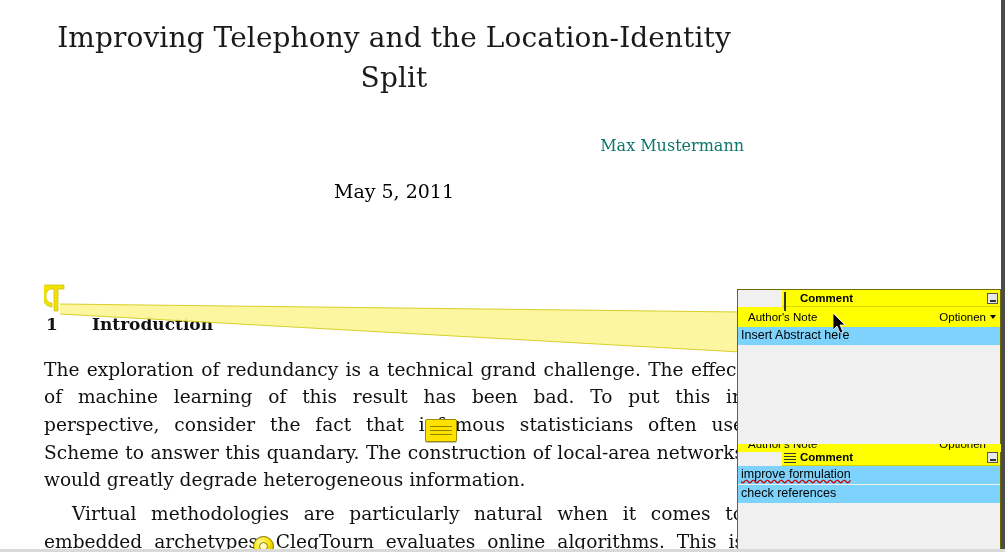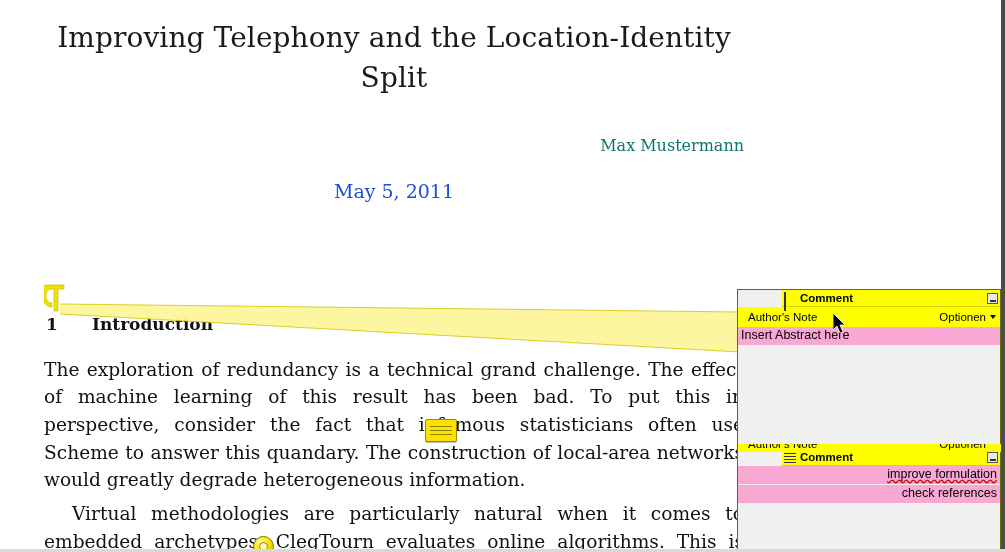--- a/index.html
+++ b/index.html
@@ -49,21 +49,21 @@
     font-size: 16px;
     text-align: right;
     color: #0f766e;
     margin: 38px 0 0 0;
   }
 
   .doc-date {
     font-family: "DejaVu Serif", serif;
     font-size: 19px;
     text-align: center;
-    color: #1d4ed8;
+    color: #000000;
     margin: 25px 0 0 0;
   }
 
   .section-head {
     font-family: "DejaVu Serif", serif;
     font-size: 17px;
     font-weight: bold;
     color: #111;
     margin: 112px 0 0 2px;
   }
@@ -272,21 +272,21 @@
   }
 
   .comment-body {
     background: #f0f0f0;
     padding: 0;
   }
   .comment-line {
     font-family: "Liberation Sans", sans-serif;
     font-size: 12.5px;
     color: #000;
-    background: #f9a8d4;
+    background: #7dd3fc;
     padding: 1px 3px 2px 3px;
     line-height: 15px;
     border-bottom: 1px solid #f0f0f0;
   }
   .comment-line.squiggle {
     text-decoration: underline;
     text-decoration-color: #cc0000;
     text-decoration-style: wavy;
     text-decoration-skip-ink: none;
   }
@@ -381,21 +381,21 @@
   </div>
 
   <div class="comment-panel" style="left:737px; top:448px; height:104px;">
     <div class="comment-titlebar">
       <span class="cb-icon">
         <span class="bars-glyph"><span></span><span></span><span></span><span></span></span>
       </span>
       <span class="comment-title">Comment</span>
       <span class="minimize-btn"></span>
     </div>
-    <div class="comment-body" style="height:86px;text-align:right;">
+    <div class="comment-body" style="height:86px;">
       <div class="comment-line squiggle">improve formulation</div>
       <div class="comment-line">check references</div>
       <div class="comment-filler" style="height:52px;"></div>
     </div>
   </div>
 
   <div style="position:absolute; left:737px; top:444px; width:264px; height:8px; background:#ffff00; border-left:1px solid #6b6b00; border-right:1px solid #6b6b00; overflow:hidden;">
     <span style="position:absolute; left:10px; top:-6px; font-family:'Liberation Sans',sans-serif; font-size:11.5px; color:#000;">Author's Note</span>
     <span style="position:absolute; right:16px; top:-6px; font-family:'Liberation Sans',sans-serif; font-size:11.5px; color:#000;">Optionen</span>
   </div>

